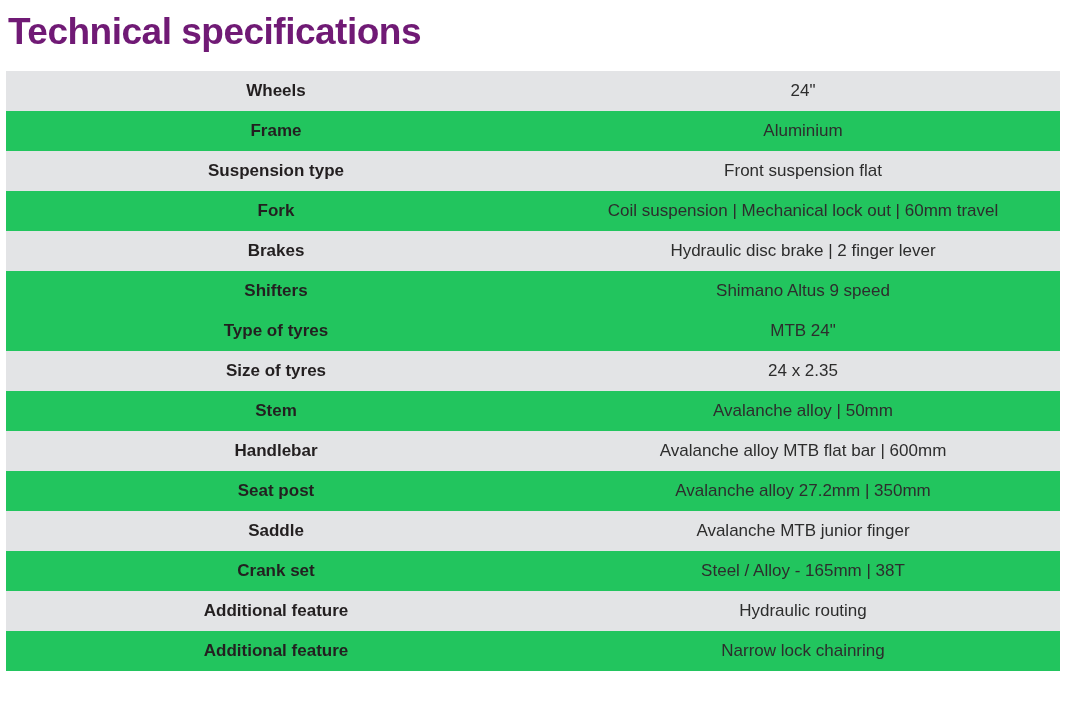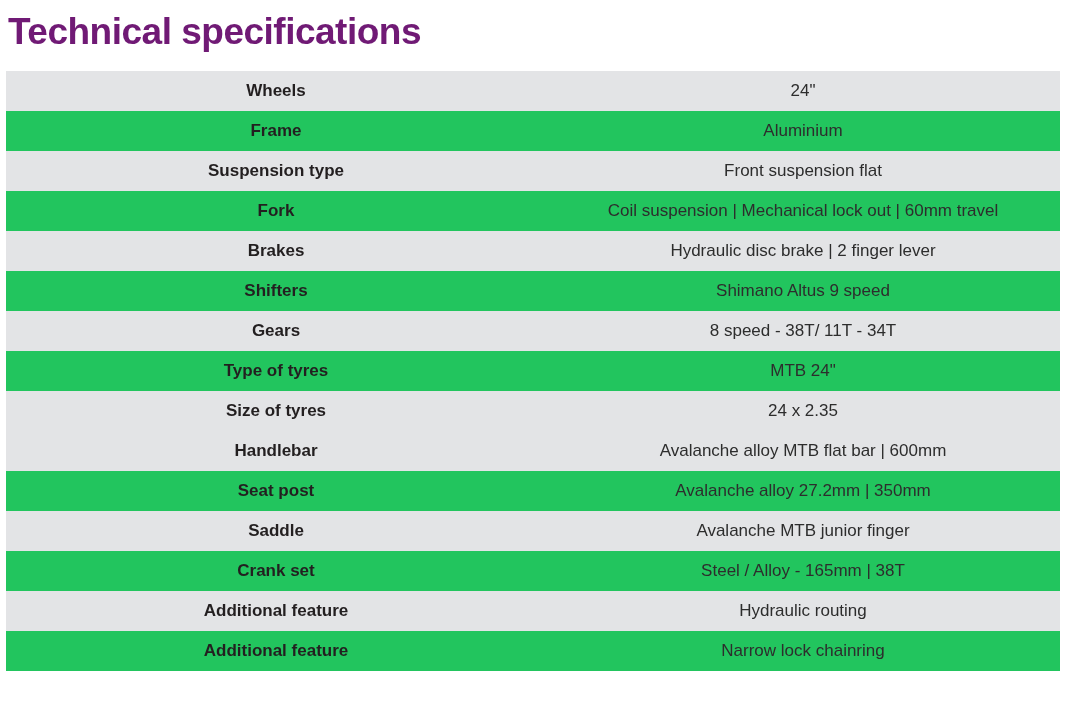--- a/index.html
+++ b/index.html
@@ -87,31 +87,31 @@
         <td class="spec-value">Coil suspension | Mechanical lock out | 60mm travel</td>
       </tr>
       <tr class="shaded">
         <td class="spec-label">Brakes</td>
         <td class="spec-value">Hydraulic disc brake | 2 finger lever</td>
       </tr>
       <tr class="plain">
         <td class="spec-label">Shifters</td>
         <td class="spec-value">Shimano Altus 9 speed</td>
       </tr>
-      <tr class="shaded">
-        <td class="spec-label">Gears</td>
-        <td class="spec-value">8 speed - 38T/ 11T - 34T</td>
-      </tr>
       <tr class="plain">
         <td class="spec-label">Type of tyres</td>
         <td class="spec-value">MTB 24"</td>
       </tr>
       <tr class="shaded">
         <td class="spec-label">Size of tyres</td>
         <td class="spec-value">24 x 2.35</td>
+      </tr>
+      <tr class="plain">
+        <td class="spec-label">Stem</td>
+        <td class="spec-value">Avalanche alloy | 50mm</td>
       </tr>
       <tr class="shaded">
         <td class="spec-label">Handlebar</td>
         <td class="spec-value">Avalanche alloy MTB flat bar | 600mm</td>
       </tr>
       <tr class="plain">
         <td class="spec-label">Seat post</td>
         <td class="spec-value">Avalanche alloy 27.2mm | 350mm</td>
       </tr>
       <tr class="shaded">

